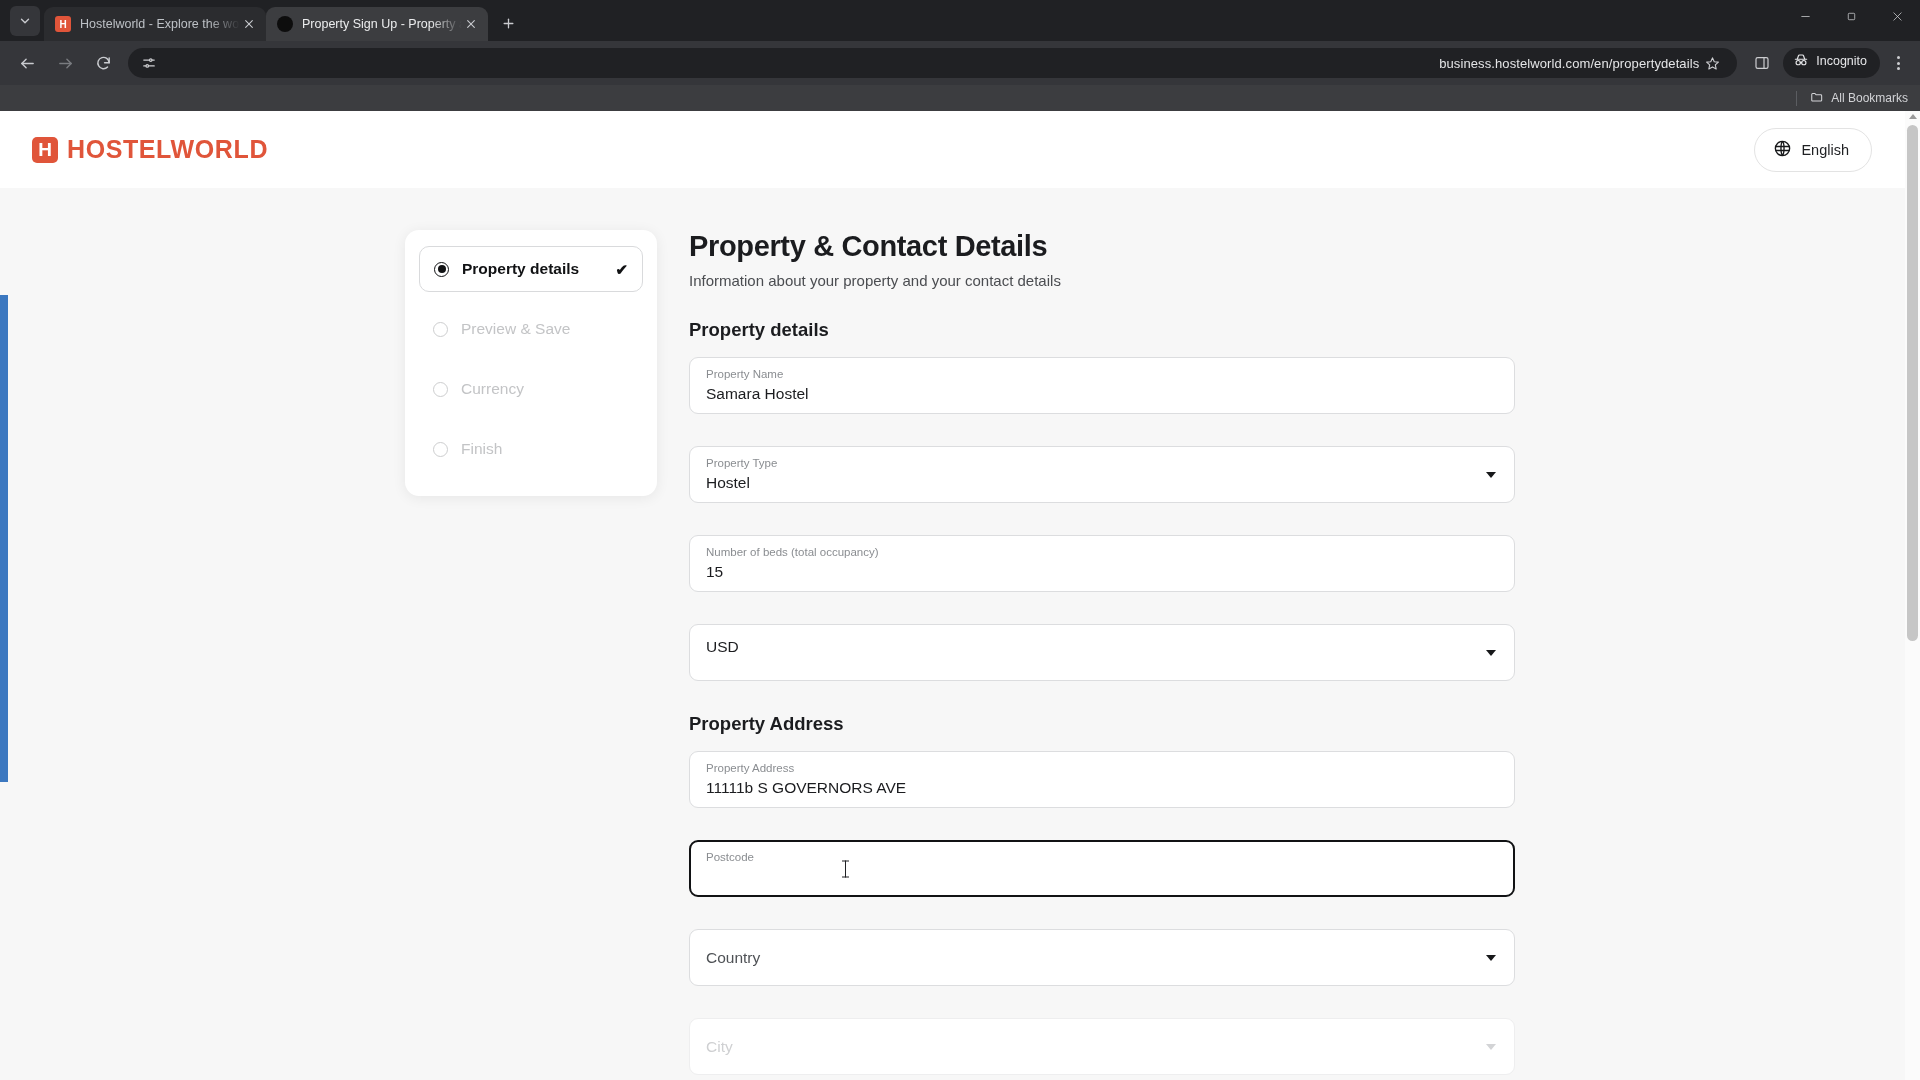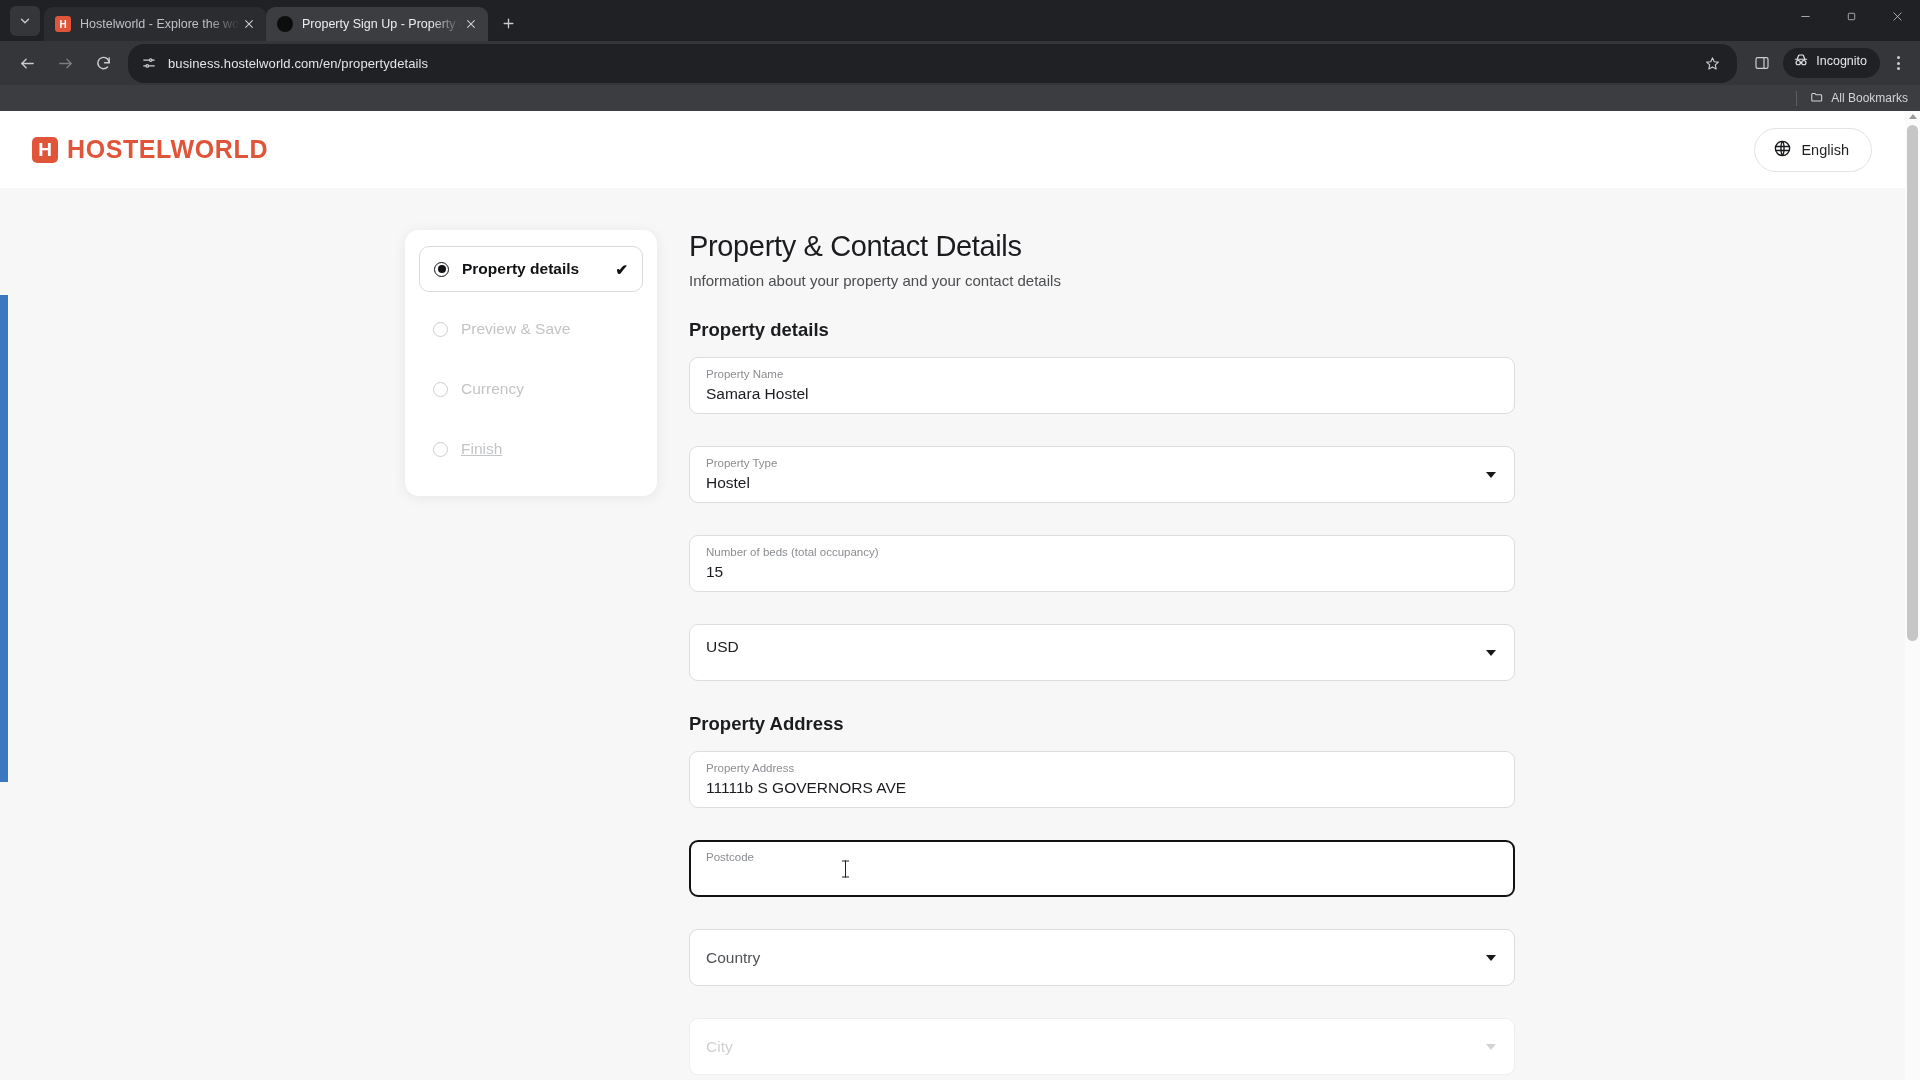--- a/index.html
+++ b/index.html
@@ -101,28 +101,29 @@
     width: 32px; height: 32px;
     margin: 0 3px;
     border-radius: 50%;
     display: flex; align-items: center; justify-content: center;
     color: #c9cbcf;
   }
   .navbtn.dim { color: #7a7c80; }
   .navbtn svg { width: 17px; height: 17px; }
   .omnibox {
     flex: 1 1 auto;
-    height: 39px;
+    height: 30px;
     background: #202124;
     border-radius: 16px;
     display: flex;
     align-items: center;
     margin: 0 8px 0 6px;
     padding: 0 12px;
     position: relative;
+    text-align: right;
   }
   .omni-icon {
     width: 18px; height: 18px; flex: 0 0 18px;
     display: flex; align-items: center; justify-content: center;
     color: #cdced1; margin-right: 10px;
   }
   .omni-icon svg { width: 14px; height: 14px; }
   .omni-url {
     font-size: 13px; color: #e4e5e7;
     letter-spacing: .1px;
@@ -245,21 +246,21 @@
     display: flex;
     align-items: center;
     gap: 13px;
     height: 46px;
     padding: 0 14px 0 14px;
     border-radius: 10px;
     font-size: 15.5px;
     color: #c3c4c6;
     margin-bottom: 14px;
   }
-  .step:last-child { margin-bottom: 0; text-decoration: underline; }
+  .step:last-child { margin-bottom: 0; }
   .step.active {
     border: 1px solid #d9dadc;
     color: #111214;
     font-weight: 700;
   }
   .radio {
     width: 15px; height: 15px;
     border-radius: 50%;
     border: 1.5px solid #cdcecf;
     flex: 0 0 15px;
@@ -273,21 +274,21 @@
     border-radius: 50%;
     background: #111214;
   }
   .step-label { flex: 1 1 auto; }
   .step-check { color: #111214; font-size: 15px; line-height: 1; }
 
   
   .form { width: 826px; flex: 0 0 826px; }
   .form h1 {
     font-size: 29px;
-    font-weight: 400;
+    font-weight: 700;
     color: #1b1c1f;
     letter-spacing: -.35px;
     margin-bottom: 9px;
   }
   .form .sub {
     font-size: 15px;
     color: #4b4d51;
     margin-bottom: 30px;
   }
   .form h2 {

